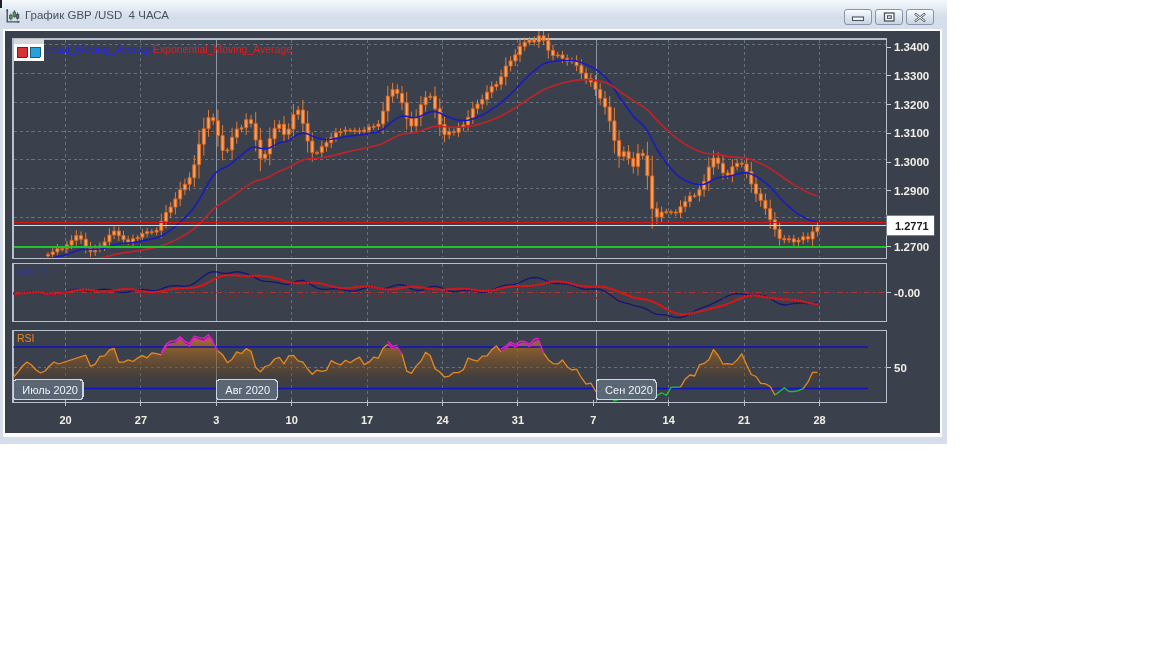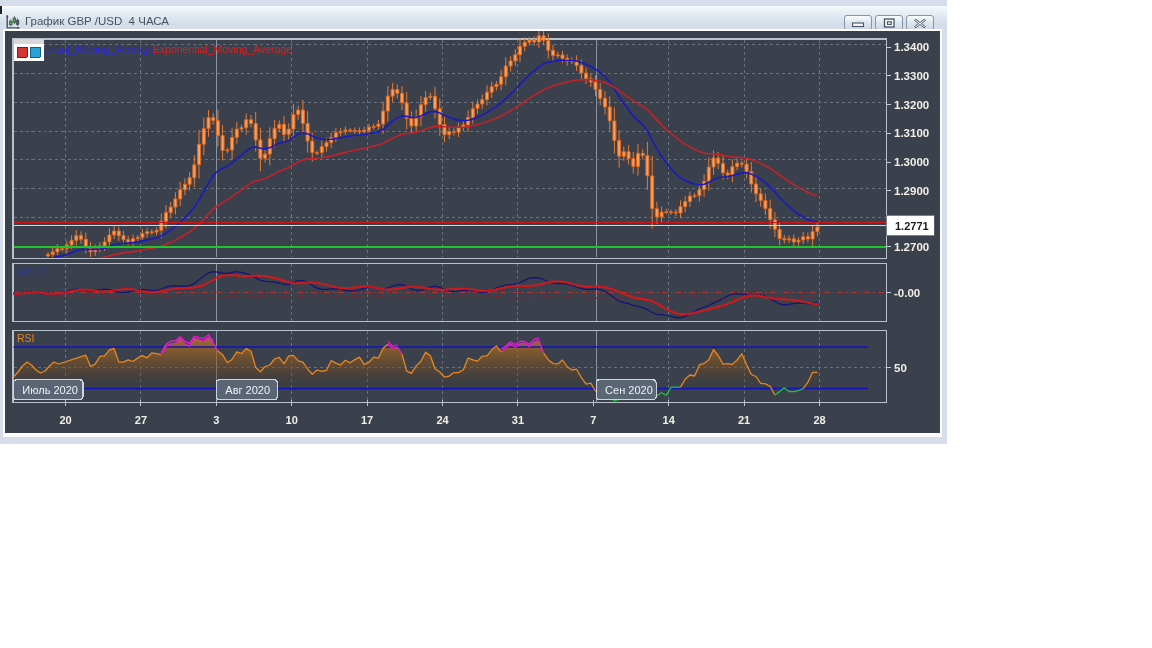--- a/index.html
+++ b/index.html
@@ -1,17 +1,17 @@
 <!DOCTYPE html>
 <html><head><meta charset="utf-8"><style>
 html,body{margin:0;padding:0;background:#ffffff;width:1152px;height:648px;overflow:hidden}
 *{box-sizing:border-box}
 body{font-family:"Liberation Sans",sans-serif}
 #win{position:absolute;left:0;top:0;width:947px;height:444px;background:#d5deea}
-#tbar{position:absolute;left:0;top:6px;width:947px;height:19px;background:linear-gradient(#f6f9fc,#e3ebf3 45%,#d2dce8)}
+#tbar{position:absolute;left:0;top:0;width:947px;height:19px;background:linear-gradient(#f6f9fc,#e3ebf3 45%,#d2dce8)}
 #ttext{position:absolute;left:25px;top:9px;font-size:11.5px;color:#47525f}
 #wrap{position:absolute;left:3px;top:29px;width:938.5px;height:407.5px;background:#fdfdfd}
 #dark{position:absolute;left:1.5px;top:1.5px;width:935.5px;height:402.5px;background:#3a414c}
 .wbtn{position:absolute;top:9px;width:28px;height:16px;border:1px solid #8795a8;border-radius:3px;background:linear-gradient(#fafcfe,#dde6ef 50%,#c9d5e2)}
 #svgc{position:absolute;left:0;top:0}
 </style></head>
 <body>
 <div id="win">
 <div id="tbar">
 <div style="position:absolute;left:0;top:0;width:2px;height:8px;background:#222"></div>

